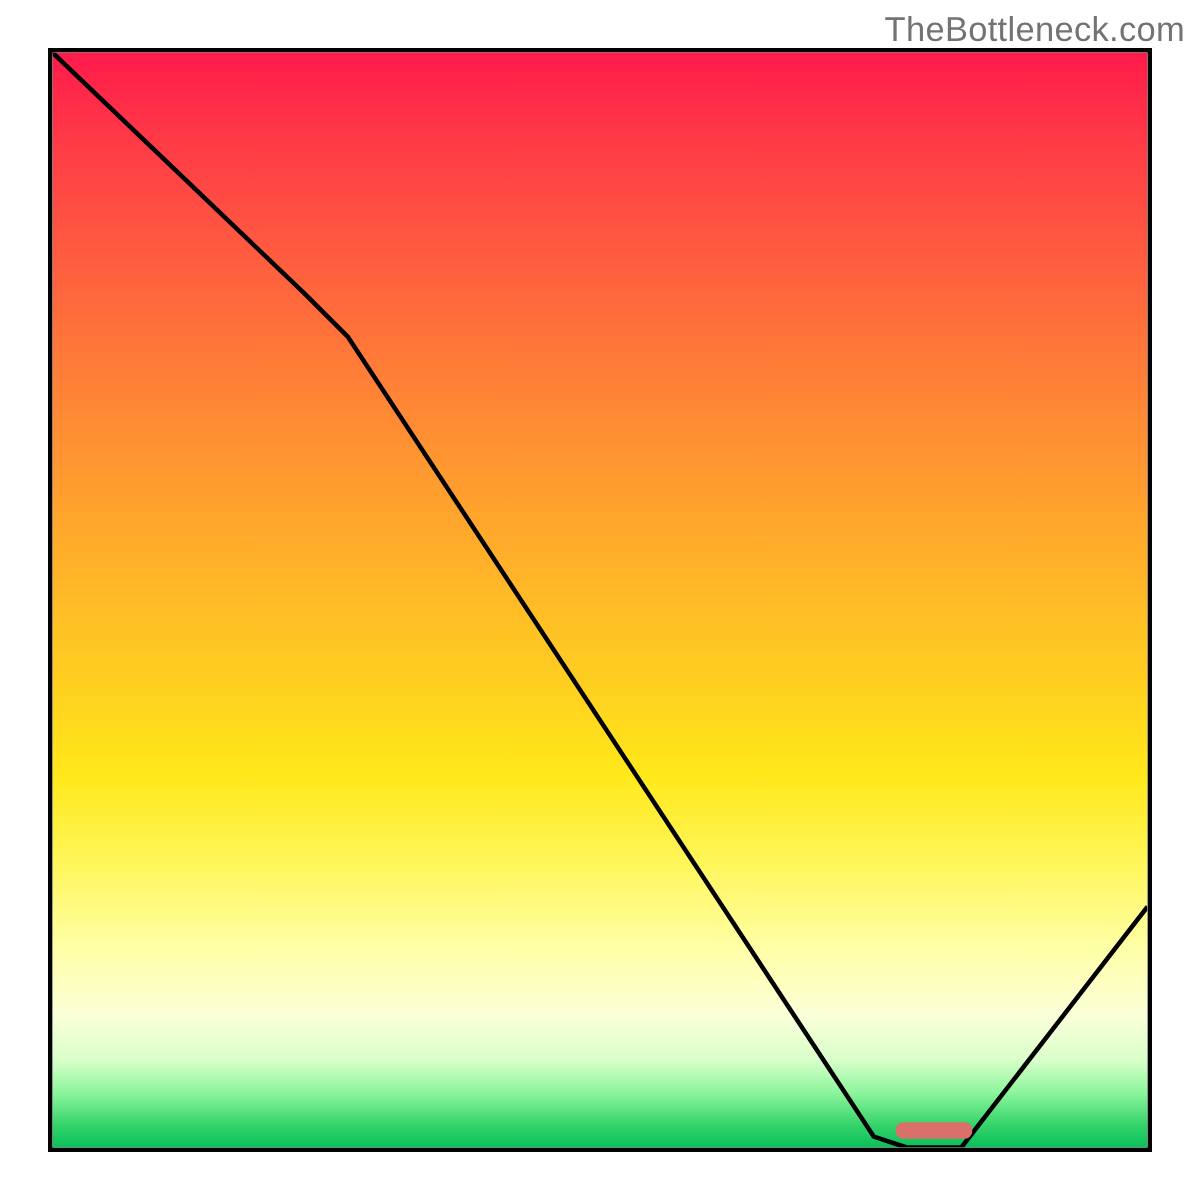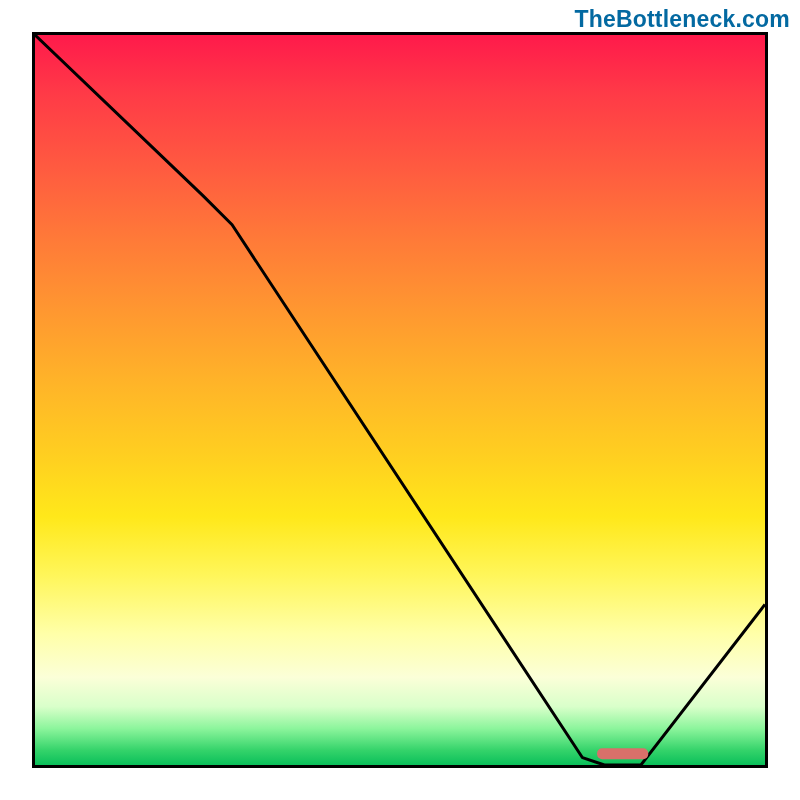--- a/index.html
+++ b/index.html
@@ -13,22 +13,22 @@
   .container {
     position: relative;
     width: 800px;
     height: 800px;
   }
   .watermark {
     position: absolute;
     top: 6px;
     right: 10px;
     font-size: 23px;
-    font-weight: 700;
-    color: #0369a1;
+    font-weight: 400;
+    color: #737373;
     letter-spacing: 0.2px;
   }
   .plot-area {
     position: absolute;
     left: 32px;
     top: 32px;
     width: 736px;
     height: 736px;
     border: 3px solid #000;
     box-sizing: border-box;

